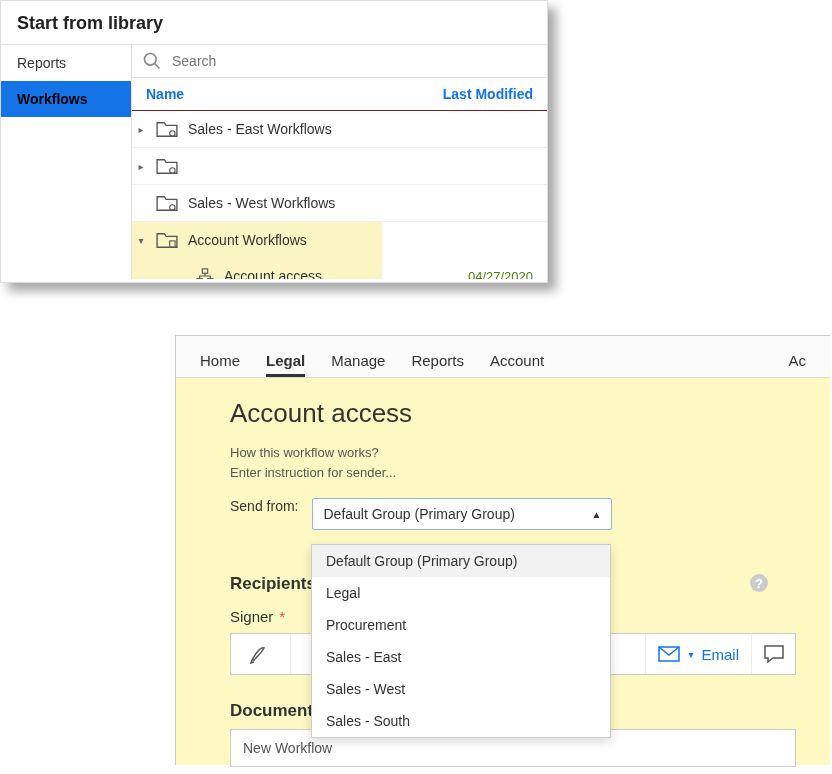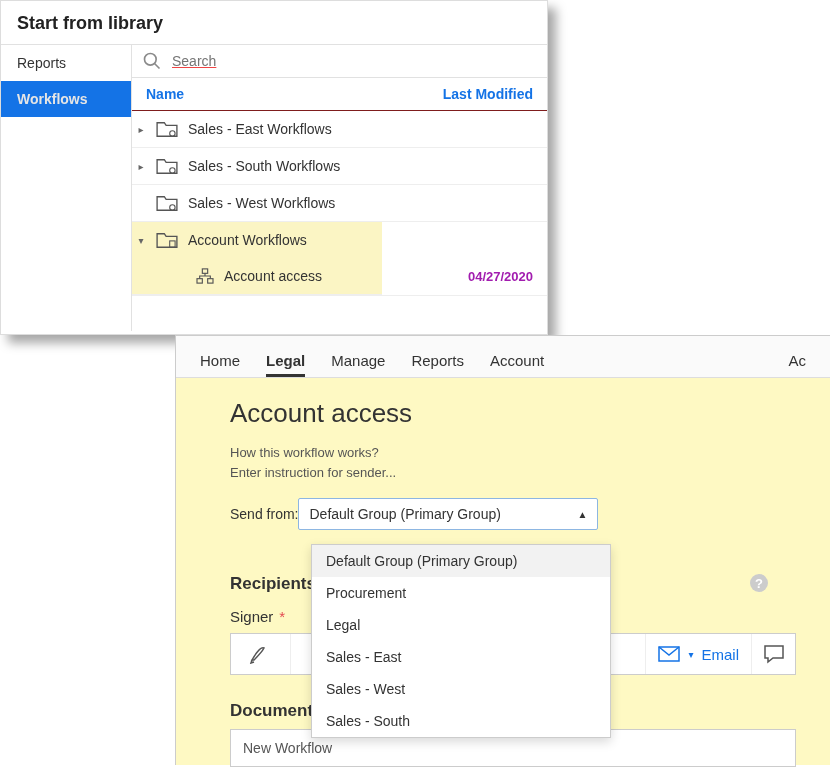--- a/index.html
+++ b/index.html
@@ -12,21 +12,21 @@
     width: 832px;
     height: 774px;
     overflow: hidden;
   }
 
   
   .library-panel {
     position: absolute;
     top: 0; left: 0;
     width: 548px;
-    height: 335px;
+    height: 283px;
     background: #fff;
     border: 1px solid #ddd;
     box-shadow: 8px 8px 10px rgba(0,0,0,0.35);
   }
   .lib-title {
     font-size: 18px;
     font-weight: 700;
     color: #222;
     padding: 12px 16px 10px 16px;
   }
@@ -40,21 +40,21 @@
     flex-shrink: 0;
   }
   .lib-side-item {
     padding: 10px 16px;
     font-size: 14px;
     color: #333;
     cursor: pointer;
   }
   .lib-side-item.active {
     background: #1473e6;
-    color: #e5e5e5;
+    color: #000000;
     font-weight: 600;
   }
   .lib-main {
     flex: 1;
     border-left: 1px solid #e1e1e1;
     display: flex;
     flex-direction: column;
     overflow: hidden;
   }
   .search-row {
@@ -64,21 +64,20 @@
     gap: 10px;
     border-bottom: 1px solid #e1e1e1;
   }
   .search-icon-svg { width: 20px; height: 20px; stroke: #8a8a8a; fill:none; stroke-width:2;}
   .search-input {
     border: none;
     outline: none;
     font-size: 14px;
     color: #ef4444;
     flex: 1;
-    text-decoration: underline;
   }
   .col-head {
     display: flex;
     justify-content: space-between;
     padding: 8px 14px;
     border-bottom: 1px solid #7f1d1d;
     color: #1473e6;
     font-weight: 600;
     font-size: 14px;
   }
@@ -118,21 +117,21 @@
     align-items:center;
     border-bottom:1px solid #eee;
   }
   .child-left {
     display: flex;
     align-items: center;
     gap: 10px;
     padding-left: 60px;
   }
   .wf-ic { width:18px; height:16px; flex-shrink:0; }
-  .date-col { color:#a21caf; font-size:13px; padding-right:14px;font-weight:bold; }
+  .date-col { color:#4d7c0f; font-size:13px; padding-right:14px; }
 
   
   .send-panel {
     position: absolute;
     top: 335px;
     left: 175px;
     width: 655px;
     height: 430px;
     background: #fef9c3;
     border: 1px solid #ccc;
@@ -165,21 +164,21 @@
     position: relative;
   }
   .page-title {
     font-size: 26px;
     font-weight: 400;
     color: #333;
     margin-bottom: 14px;
   }
   .help1, .help2 { font-size:13px; color:#555; line-height:1.5; }
   .sendfrom-row {
-    display:flex; align-items:center; margin-top:16px;
+    display:flex; align-items:flex-start; gap:14px; margin-top:16px;
     font-size:14px; color:#333;
   }
   .dropdown-btn {
     width: 300px;
     border: 1px solid #8db6e2;
     background: #fff;
     padding: 7px 10px;
     display: flex;
     justify-content: space-between;
     align-items: center;
@@ -279,21 +278,20 @@
             <circle cx="18" cy="15" r="3" fill="none" stroke="#555" stroke-width="1.2"></circle>
           </svg>
         <span class="name">Sales - East Workflows</span>
       </div>
       <div class="folder-row">
         <span class="caret">▸</span>
         <svg class="folder-ic" viewBox="0 0 24 20">
             <path d="M1 3 h8 l2 3 h12 v12 h-22 z" fill="none" stroke="#555" stroke-width="1.5"></path>
             <circle cx="18" cy="15" r="3" fill="none" stroke="#555" stroke-width="1.2"></circle>
           </svg>
-        <span class="name">Sales - South Workflows</span>
       </div>
       <div class="folder-row">
         <span class="caret"></span>
         <svg class="folder-ic" viewBox="0 0 24 20">
             <path d="M1 3 h8 l2 3 h12 v12 h-22 z" fill="none" stroke="#555" stroke-width="1.5"></path>
             <circle cx="18" cy="15" r="3" fill="none" stroke="#555" stroke-width="1.2"></circle>
           </svg>
         <span class="name">Sales - West Workflows</span>
       </div>
 
@@ -342,22 +340,22 @@
     <div class="sendfrom-row">
       <span>Send from:</span>
       <div class="dropdown-btn">
         <span>Default Group (Primary Group)</span>
         <span style="font-size:10px;">▲</span>
       </div>
     </div>
 
     <div class="dropdown-list">
       <div class="dropdown-item sel">Default Group (Primary Group)</div>
+      <div class="dropdown-item">Legal</div>
       <div class="dropdown-item">Procurement</div>
-      <div class="dropdown-item">Legal</div>
       <div class="dropdown-item">Sales - East</div>
       <div class="dropdown-item">Sales - West</div>
       <div class="dropdown-item">Sales - South</div>
     </div>
 
     <div style="display:flex; align-items:center; position:relative;">
       <div class="section-heading">Recipients</div>
       <div class="help-q" style="top:44px;">?</div>
     </div>
 

